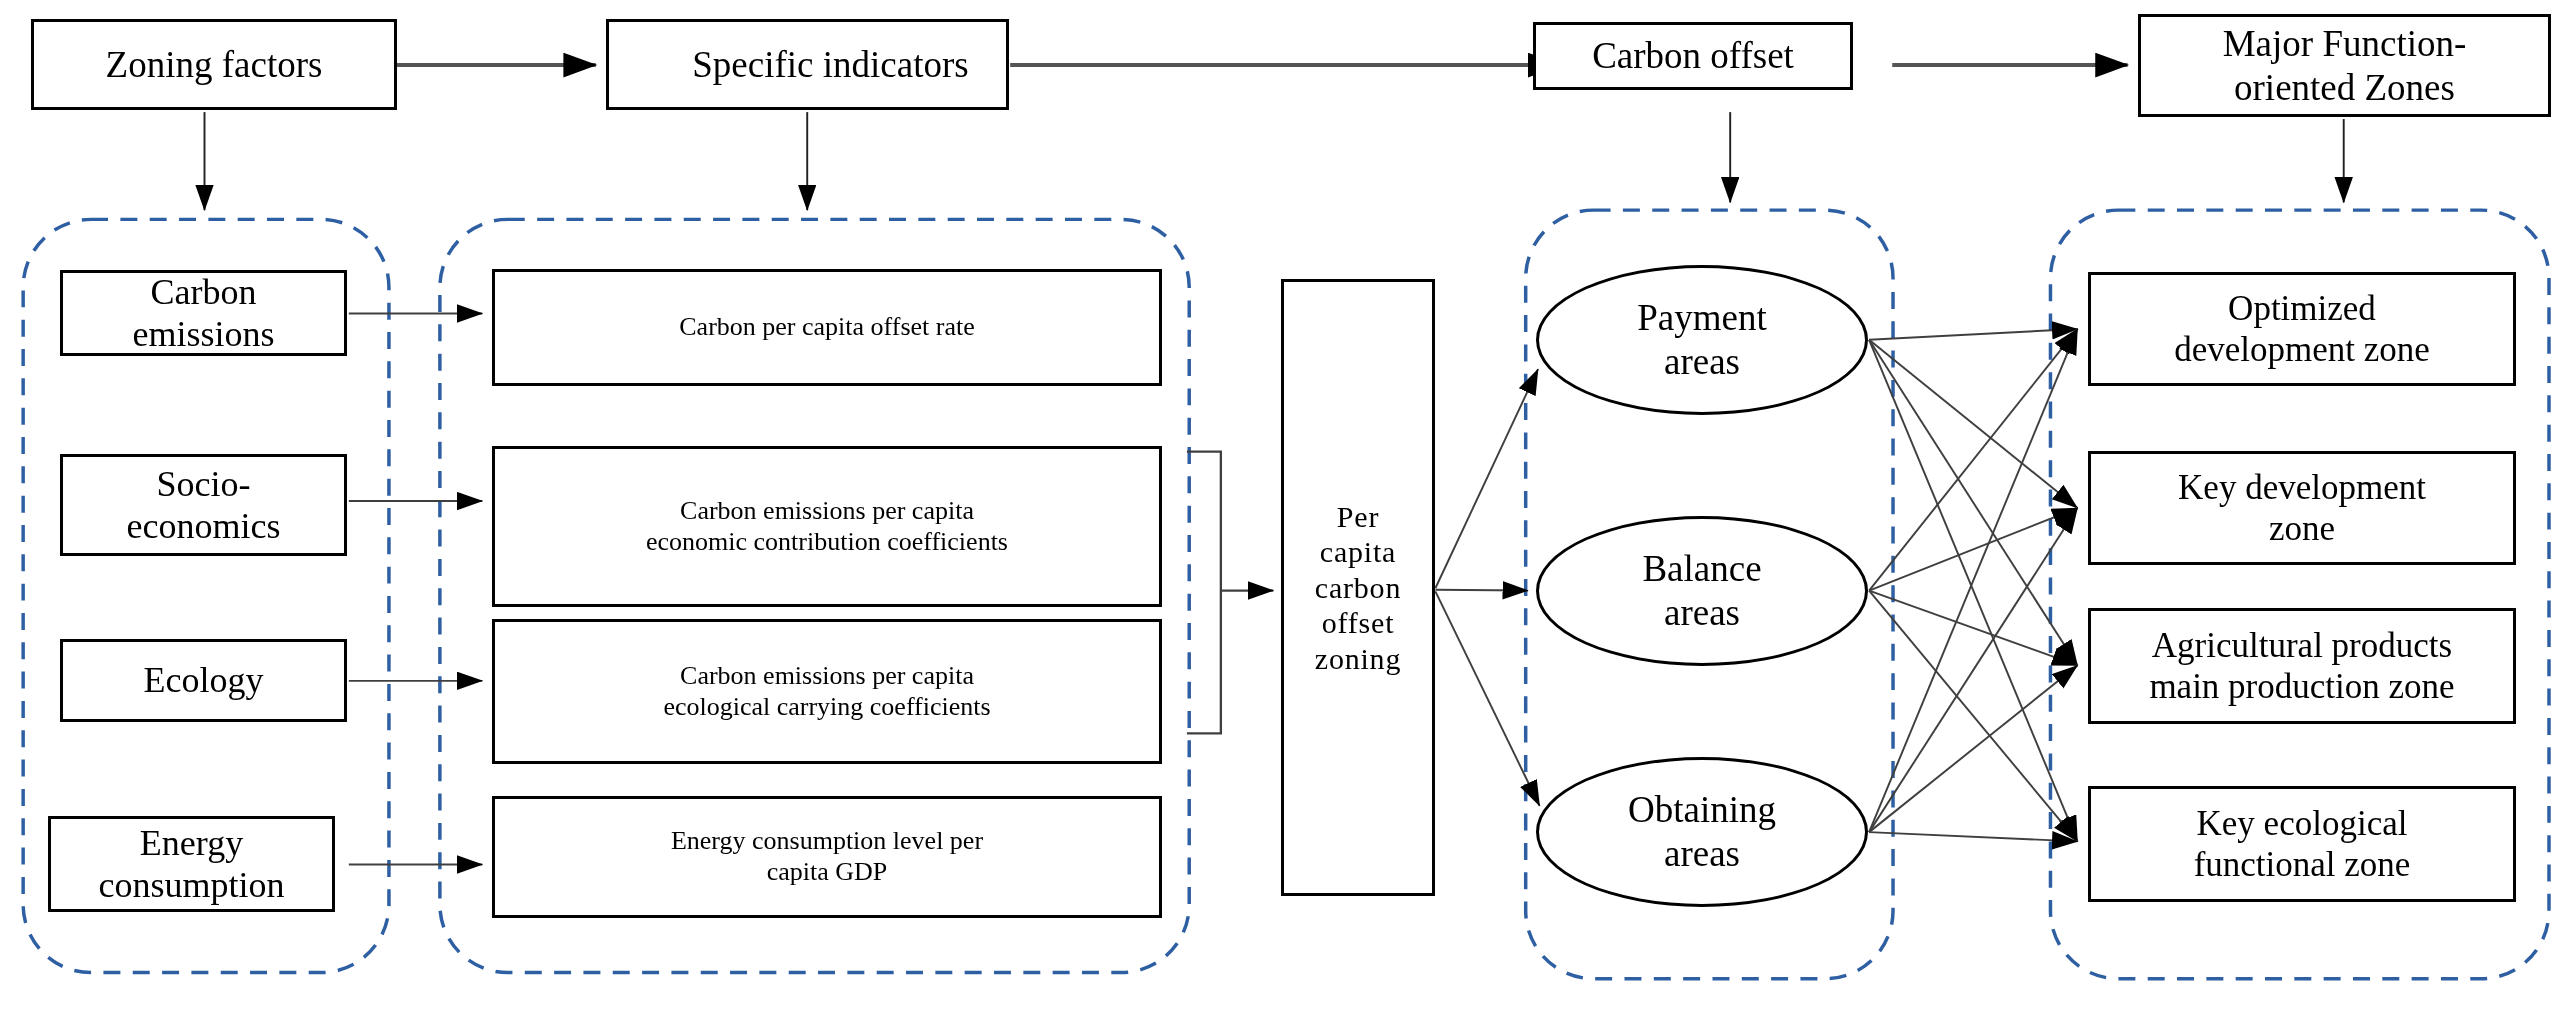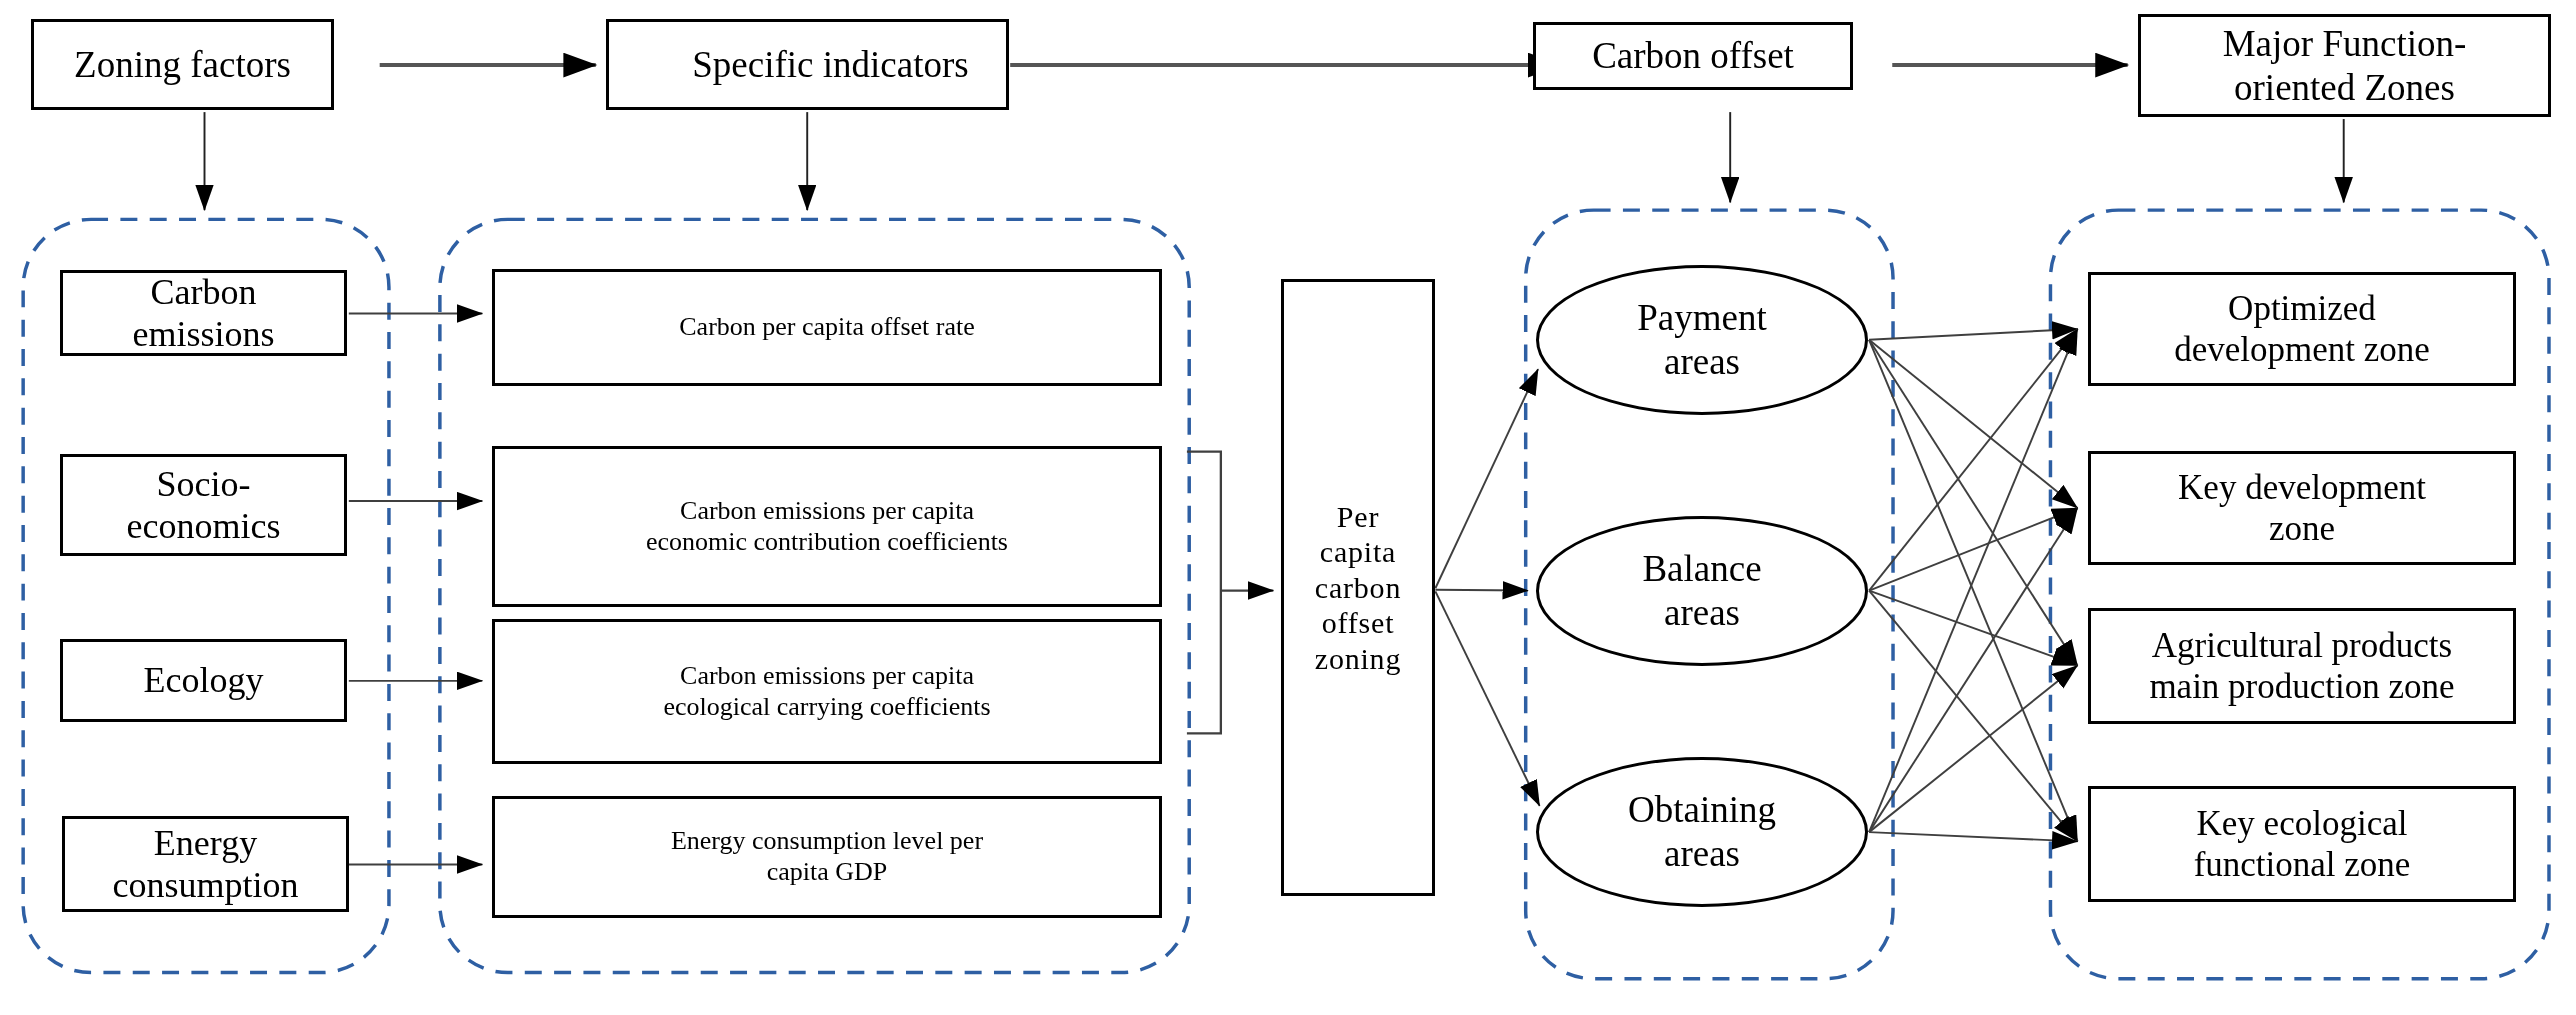--- a/index.html
+++ b/index.html
@@ -81,21 +81,21 @@
     <line x1="2422" y1="765" x2="2692" y2="658" stroke="#3f3f3f" stroke-width="2.5" marker-end="url(#arrowS)"></line>
     <line x1="2422" y1="765" x2="2692" y2="862" stroke="#3f3f3f" stroke-width="2.5" marker-end="url(#arrowS)"></line>
     <line x1="2422" y1="765" x2="2692" y2="1090" stroke="#3f3f3f" stroke-width="2.5" marker-end="url(#arrowS)"></line>
 
     <line x1="2422" y1="1078" x2="2692" y2="426" stroke="#3f3f3f" stroke-width="2.5" marker-end="url(#arrowS)"></line>
     <line x1="2422" y1="1078" x2="2692" y2="658" stroke="#3f3f3f" stroke-width="2.5" marker-end="url(#arrowS)"></line>
     <line x1="2422" y1="1078" x2="2692" y2="862" stroke="#3f3f3f" stroke-width="2.5" marker-end="url(#arrowS)"></line>
     <line x1="2422" y1="1078" x2="2692" y2="1090" stroke="#3f3f3f" stroke-width="2.5" marker-end="url(#arrowS)"></line>
   </svg>
 
-  <div class="node topbox" style="left:31px; top:19.3px; width:303px; height:91px;">
+  <div class="node topbox" style="left:31px; top:19.3px; width:366px; height:91px;">
     <span class="lbl">Zoning factors</span>
   </div>
   <div class="node topbox" style="left:606px; top:19.3px; width:403px; height:91px;padding-left:46px;">
     <span class="lbl">Specific indicators</span>
   </div>
   <div class="node topbox" style="left:1533px; top:21.6px; width:320px; height:68px;">
     <span class="lbl">Carbon offset</span>
   </div>
   <div class="node topbox" style="left:2138px; top:14px; width:413px; height:103px;">
     <span class="lbl">Major Function-
@@ -106,21 +106,21 @@
     <span class="lbl">Carbon
 emissions</span>
   </div>
   <div class="node factor" style="left:60px; top:454px; width:287px; height:102px;">
     <span class="lbl">Socio-
 economics</span>
   </div>
   <div class="node factor" style="left:60px; top:639px; width:287px; height:83px;font-family:Liberation Serif, serif;">
     <span class="lbl">Ecology</span>
   </div>
-  <div class="node factor" style="left:62px; top:816px; width:287px; height:96px;">
+  <div class="node factor" style="left:48px; top:816px; width:287px; height:96px;">
     <span class="lbl">Energy
 consumption</span>
   </div>
 
   <div class="node indicator" style="left:492px; top:269px; width:670px; height:117px;">
     <span class="lbl">Carbon per capita offset rate</span>
   </div>
   <div class="node indicator" style="left:492px; top:446px; width:670px; height:161px;">
     <span class="lbl">Carbon emissions per capita
 economic contribution coefficients</span>

